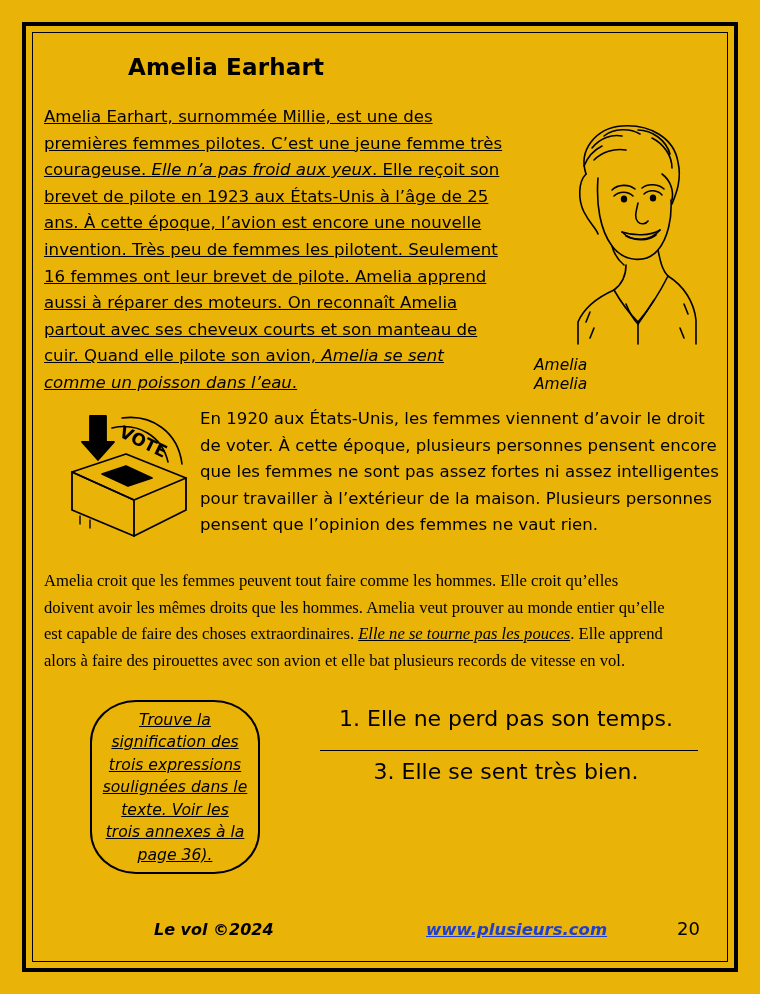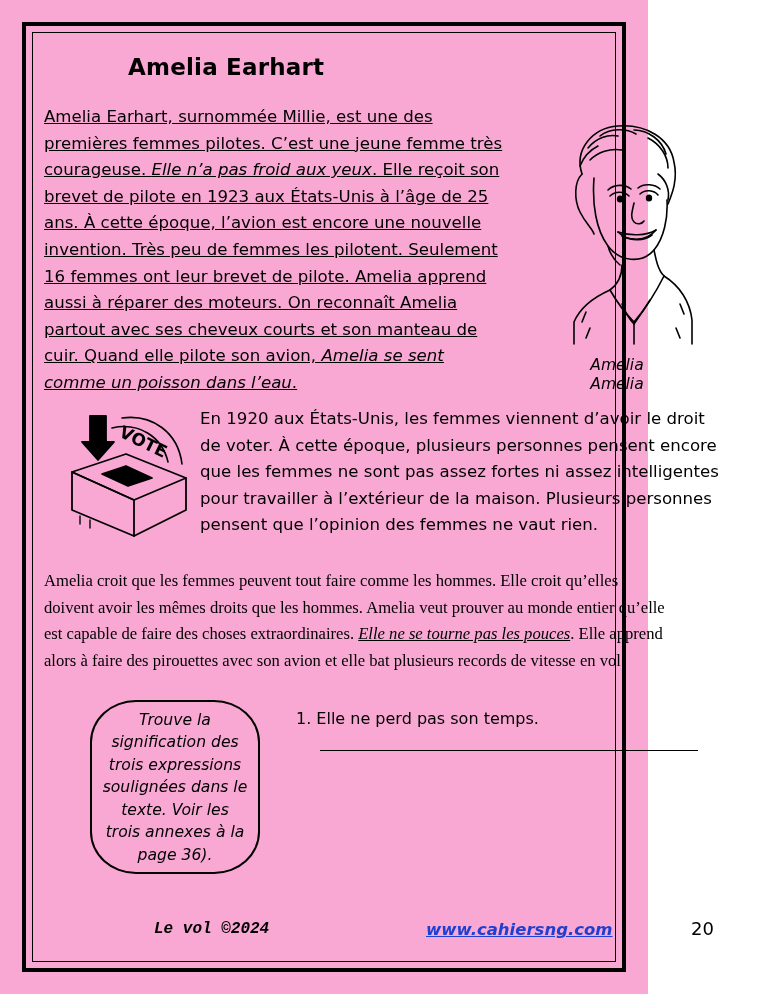--- a/index.html
+++ b/index.html
@@ -9,23 +9,23 @@
   }
   body {
     width: 768px;
     height: 994px;
     font-family: "DejaVu Sans", sans-serif;
     color: #000;
     overflow: hidden;
   }
   .page {
     position: relative;
-    width: 648px;
+    width: 760px;
     height: 994px;
-    background: #f9a8d4;
+    background: #eab308;
     box-sizing: border-box;
   }
   .border-outer {
     position: absolute;
     left: 22px;
     top: 22px;
     right: 22px;
     bottom: 22px;
     border: 4px solid #000;
     box-sizing: border-box;
@@ -84,24 +84,24 @@
   }
   .sec1 .para {
     width: 465px;
     font-size: 16.6px;
     line-height: 26.6px;
     text-align: left;
     text-decoration: underline;
   }
   .portrait {
     position: absolute;
-    right: 18px;
+    right: 12px;
     top: 4px;
     width: 178px;
-    text-align: center;
+    text-align: left;
   }
   .portrait-caption {
     font-size: 15.5px;
     font-style: italic;
     line-height: 19px;
     margin-top: 4px;
   }
 
   
   .sec2 {
@@ -153,38 +153,40 @@
     width: 170px;
     height: 174px;
     border: 2.5px solid #000;
     border-radius: 46px / 42px;
     box-sizing: border-box;
     display: flex;
     align-items: center;
     justify-content: center;
     text-align: center;
     padding: 6px 10px;
+    text-decoration: underline;
   }
   .bubble-text {
     font-size: 15.6px;
     font-style: italic;
     line-height: 22.5px;
   }
   .questions {
     position: absolute;
     left: 252px;
     top: 6px;
     width: 420px;
   }
   .q-row {
     margin-bottom: 8px;
   }
   .q-text {
-    font-size: 16px;
+    font-size: 22px;
     line-height: 26px;
+    text-align: center;
   }
   .q-blank {
     margin-left: 24px;
     margin-top: 6px;
     width: 378px;
     border-bottom: 1.6px solid #000;
     height: 12px;
   }
 
   
@@ -195,35 +197,34 @@
     width: 680px;
     height: 28px;
   }
   .footer-left {
     position: absolute;
     left: 110px;
     top: 2px;
     font-size: 16px;
     font-weight: bold;
     font-style: italic;
-    font-family: Liberation Mono, monospace;
   }
   .footer-site {
     position: absolute;
     left: 382px;
     top: 2px;
     font-size: 16.5px;
     font-weight: bold;
     color: #1f3fd0;
     font-style: italic;
     text-decoration: underline;
   }
   .footer-page {
     position: absolute;
-    right: 10px;
+    right: 24px;
     top: 0px;
     font-size: 18px;
   }
 </style>
 </head>
 <body>
 
 <div class="page">
   <div class="border-outer"></div>
   <div class="border-inner"></div>
@@ -330,23 +331,29 @@
       </div>
 
       <div class="questions">
         <div class="q-row">
           <div class="q-text">
             <span>1.</span>
             <span>Elle ne perd pas son temps.</span>
           </div>
           <div class="q-blank"></div>
         </div>
+        <div class="q-row">
+          <div class="q-text">
+            <span>3.</span>
+            <span>Elle se sent très bien.</span>
+          </div>
+        </div>
       </div>
     </div>
 
     <div class="footer">
       <div class="footer-left">Le vol ©2024</div>
-      <div class="footer-site">www.cahiersng.com</div>
+      <div class="footer-site">www.plusieurs.com</div>
       <div class="footer-page">20</div>
     </div>
 
   </div>
 </div>
 
 </body></html>

